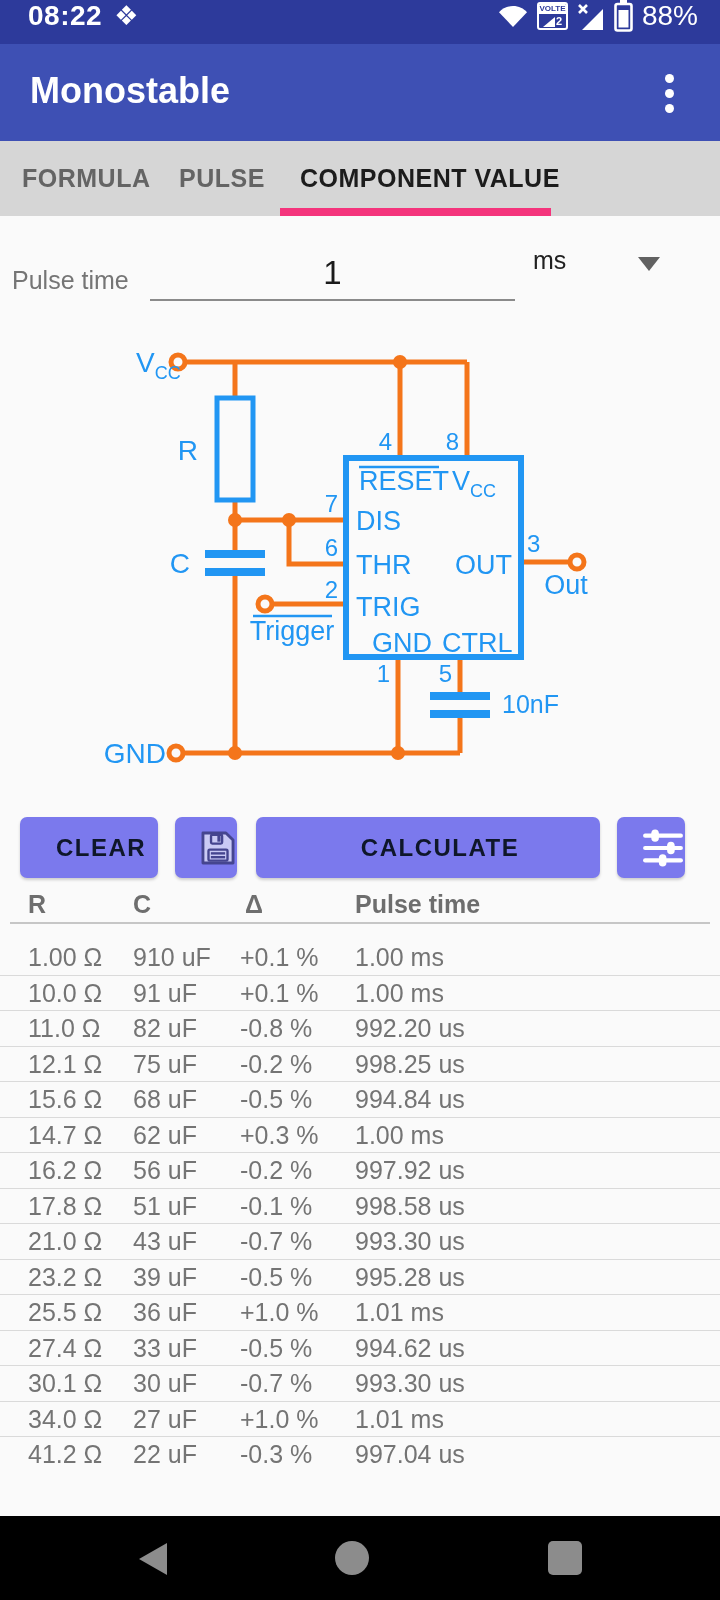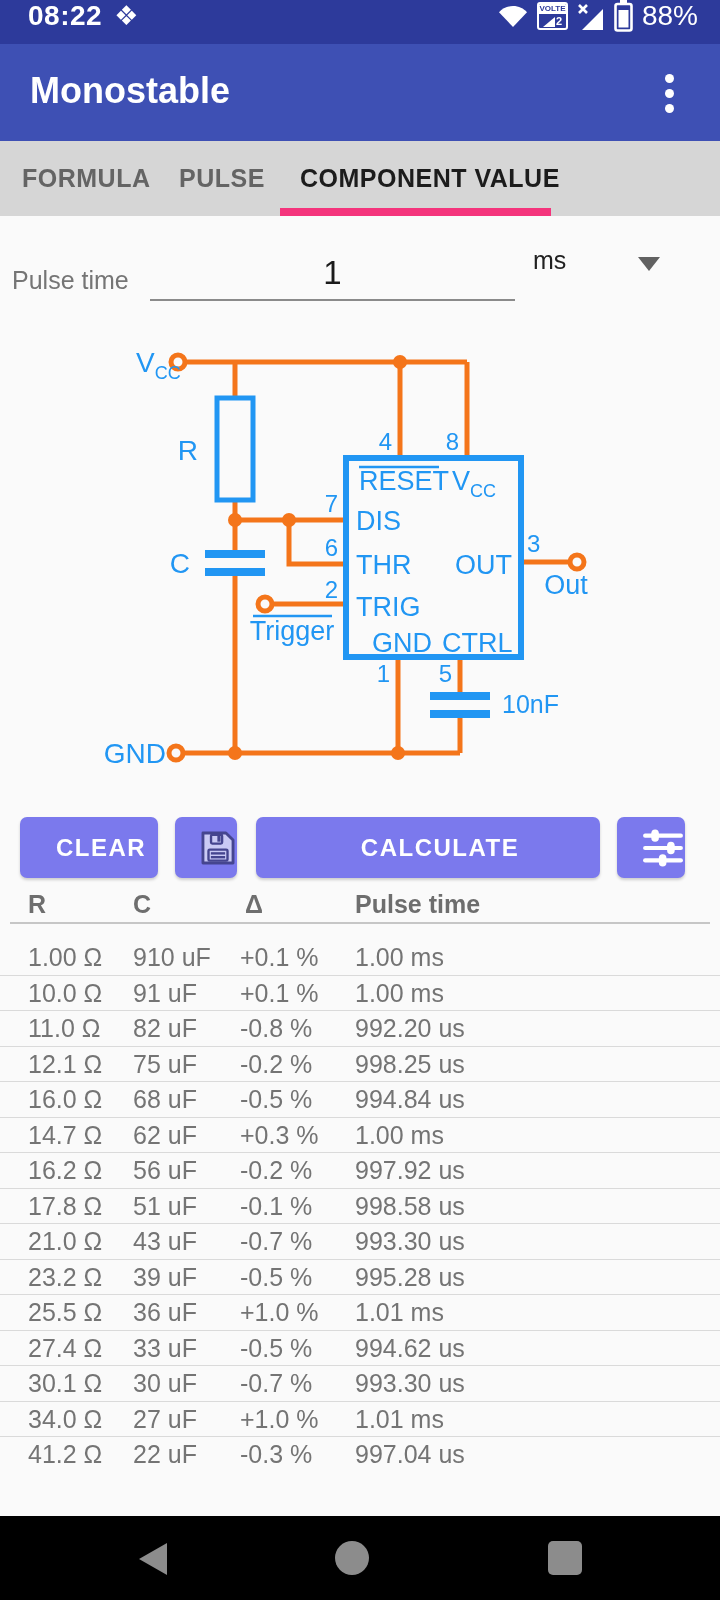--- a/index.html
+++ b/index.html
@@ -56,21 +56,21 @@
   .unit-value { position:absolute; left:533px; top:246px; font-size:25px; color:#212121; }
   .unit-arrow { position:absolute; left:638px; top:257px; width:0; height:0;
     border-left:11px solid transparent; border-right:11px solid transparent; border-top:14px solid #616161; cursor:pointer;}
   .unit-select { position:absolute; left:515px; top:236px; width:170px; height:60px; cursor:pointer; }
   
   .circuit { position:absolute; left:0; top:330px; width:720px; height:470px; }
   .circuit text { font-family:"Liberation Sans", sans-serif; fill:#2196F3; }
   
   .btn {
     position:absolute; top:817px; height:61px; background:#7B79ED; border:none;
-    border-radius:7px; color:#ffffff; font-family:"Liberation Sans", sans-serif;
+    border-radius:7px; color:#0f172a; font-family:"Liberation Sans", sans-serif;
     font-size:24px; font-weight:bold; letter-spacing:1.5px; cursor:pointer;
     display:flex; align-items:center; justify-content:center;
     box-shadow:0 2px 3px rgba(0,0,0,0.18);
     padding-left:24px;
   }
   .btn-clear { left:20px; width:138px; }
   .btn-save { left:175px; width:62px; }
   .btn-calculate { left:256px; width:344px; }
   .btn-tune { left:617px; width:68px; }
   
@@ -293,21 +293,21 @@
     </div>
 
     <div class="trow">
       <span class="c-r">12.1 Ω</span>
       <span class="c-c">75 uF</span>
       <span class="c-d">-0.2 %</span>
       <span class="c-t">998.25 us</span>
     </div>
 
     <div class="trow">
-      <span class="c-r">16.0 Ω</span>
+      <span class="c-r">15.6 Ω</span>
       <span class="c-c">68 uF</span>
       <span class="c-d">-0.5 %</span>
       <span class="c-t">994.84 us</span>
     </div>
 
     <div class="trow">
       <span class="c-r">14.7 Ω</span>
       <span class="c-c">62 uF</span>
       <span class="c-d">+0.3 %</span>
       <span class="c-t">1.00 ms</span>

